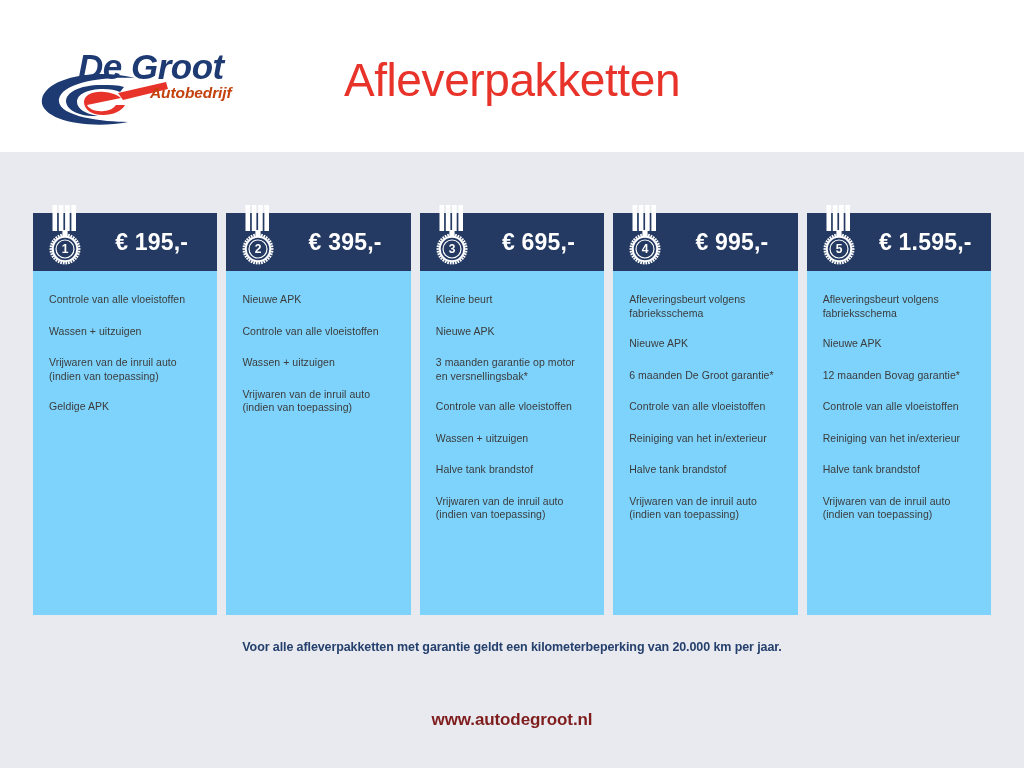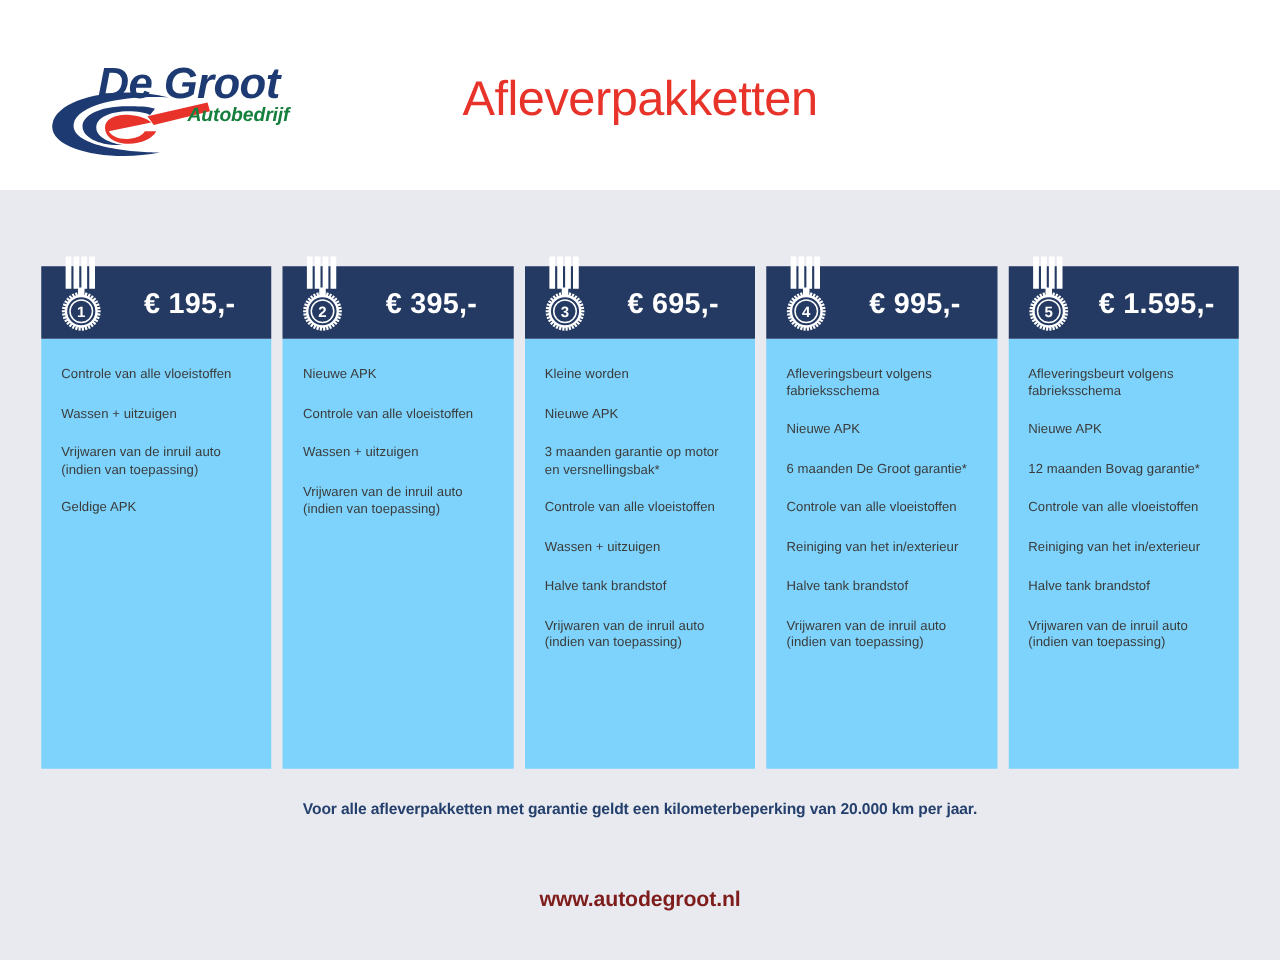--- a/index.html
+++ b/index.html
@@ -47,31 +47,31 @@
     color: #1d3a72;
     line-height: 38px;
     white-space: nowrap;
   }
   #logo-autobedrijf {
     position: absolute;
     left: 110px; top: 36px;
     font-size: 15.5px;
     font-weight: bold;
     font-style: italic;
-    color: #15803d;
+    color: #c2410c;
     line-height: 17px;
     letter-spacing: -0.1px;
     white-space: nowrap;
   }
   #page-title {
     position: absolute;
     left: 0; top: 52px;
     width: 1024px;
     text-align: center;
-    font-size: 39px;
+    font-size: 46px;
     color: #e8332a;
     font-weight: normal;
     letter-spacing: -0.4px;
     line-height: 56px;
   }
 
   
   #body-band {
     position: absolute;
     left: 0; top: 152px;
@@ -357,21 +357,21 @@
               <line x1="32.75" y1="39.45" x2="35.45" y2="38.40" stroke="#ffffff" stroke-width="1.7"></line>
               <line x1="33.39" y1="41.68" x2="36.24" y2="41.15" stroke="#ffffff" stroke-width="1.7"></line>
     <circle cx="21" cy="44" r="12.2" fill="none" stroke="#ffffff" stroke-width="1.9"></circle>
     <circle cx="21" cy="44" r="9.0" fill="none" stroke="#ffffff" stroke-width="1.2"></circle>
     <text x="21" y="48.3" text-anchor="middle" font-family="Liberation Sans, sans-serif" font-size="12" font-weight="bold" fill="#ffffff">3</text>
   </svg>
           </div>
           <div class="price">€ 695,-</div>
         </div>
         <div class="card-body">
-          <div class="feature">Kleine worden</div>
+          <div class="feature">Kleine beurt</div>
           <div class="feature">Nieuwe APK</div>
           <div class="feature two-line">3 maanden garantie op motor<br>en versnellingsbak*</div>
           <div class="feature">Controle van alle vloeistoffen</div>
           <div class="feature">Wassen + uitzuigen</div>
           <div class="feature">Halve tank brandstof</div>
           <div class="feature two-line">Vrijwaren van de inruil auto<br>(indien van toepassing)</div>
         </div>
       </div>
       <div class="card">
         <div class="card-header">

